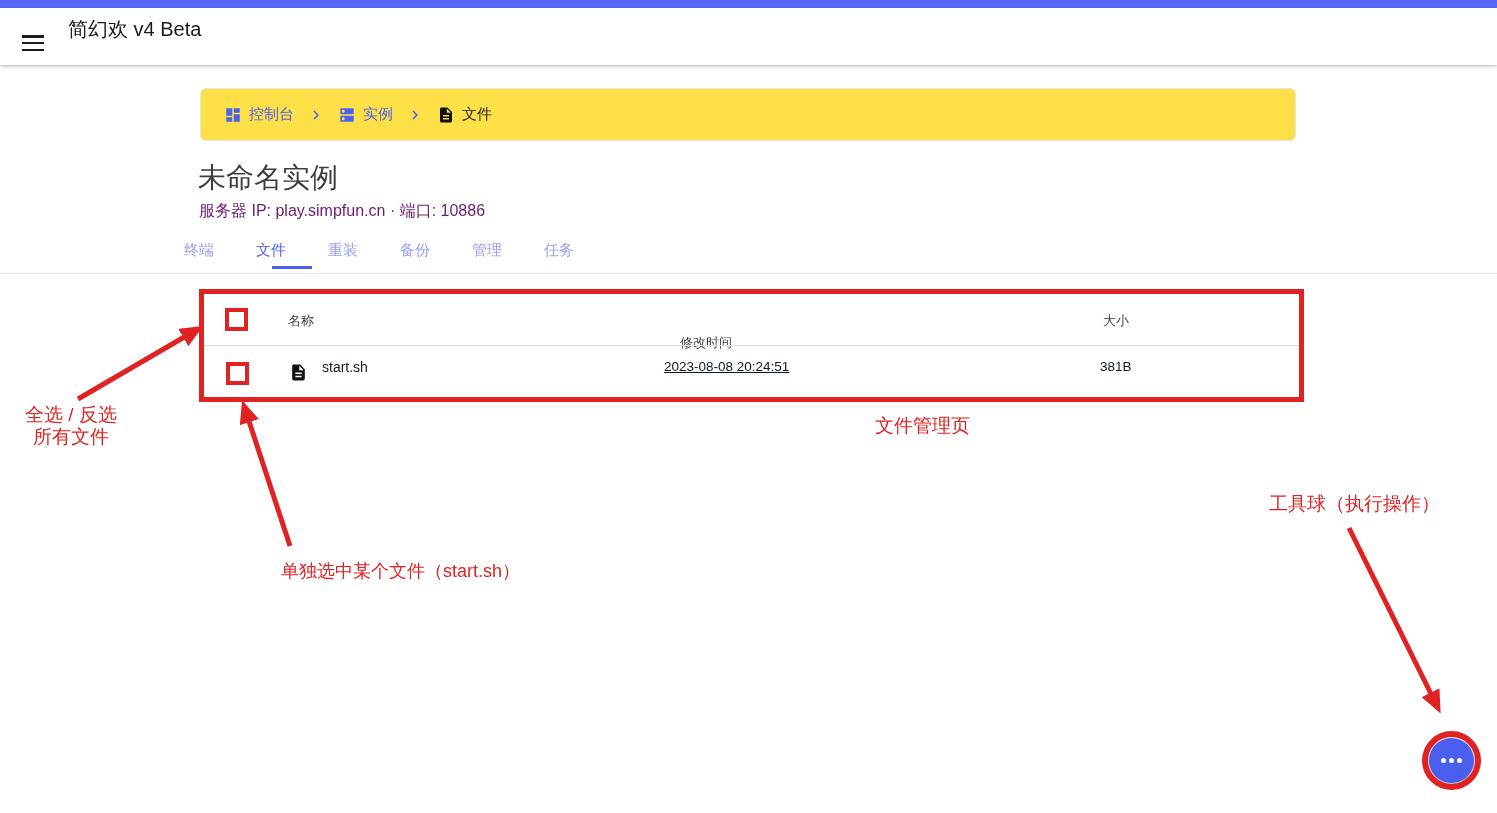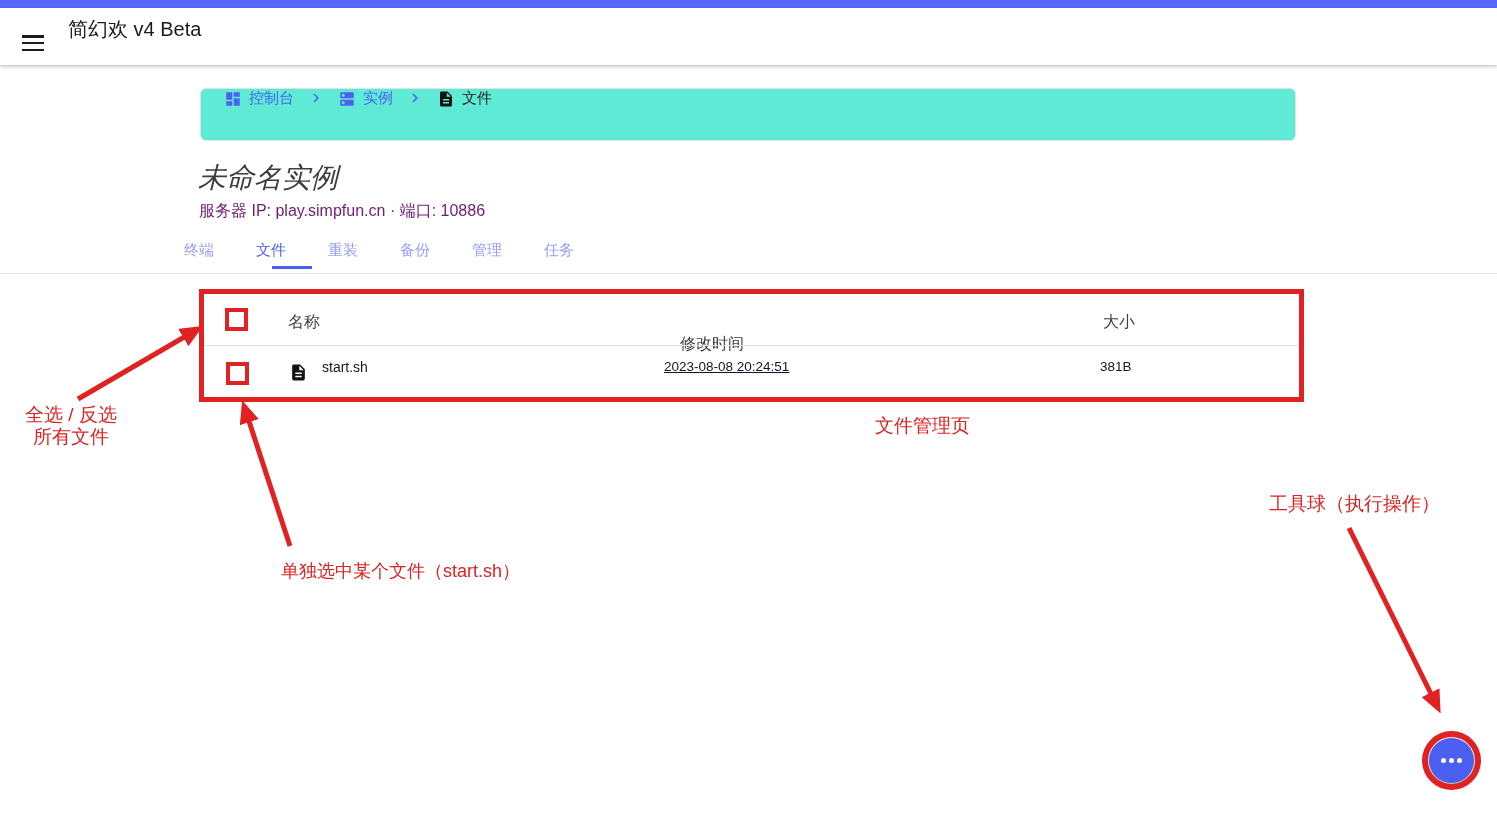--- a/index.html
+++ b/index.html
@@ -11,47 +11,47 @@
 
   
   .appbar { position:absolute; left:0; top:8px; width:1497px; height:57px; background:#fff;
             box-shadow:0 2px 4px rgba(0,0,0,0.16), 0 1px 2px rgba(0,0,0,0.10); z-index:5; }
   .hamburger { position:absolute; left:22px; top:27px; width:22px; height:16px; cursor:pointer; border:none; background:none; }
   .hamburger span { display:block; width:22px; height:2.6px; background:#1c1c1c; margin-bottom:4.2px; }
   .app-title { position:absolute; left:68px; top:8px; font-size:20px; font-weight:500; color:#1b1b1b; }
 
   
   .breadcrumb-card { position:absolute; left:200px; top:88px; width:1096px; height:53px;
-                     border:1px solid #e3e3e3; border-radius:6px; background:#5eead4;
-                     display:flex; align-items:flex-start; padding-left:23px; }
+                     border:1px solid #e3e3e3; border-radius:6px; background:#fde047;
+                     display:flex; align-items:center; padding-left:23px; }
   .crumb { display:flex; align-items:center; gap:7px; font-size:15px; color:#4e61f0; cursor:pointer; }
   .crumb.current { color:#212121; cursor:default; }
   .crumb-sep { margin:0 13px; display:flex; align-items:center; }
 
   
-  .page-title { position:absolute; left:198px; top:159px; font-size:28px; color:#3d3d3d;font-style:italic; }
+  .page-title { position:absolute; left:198px; top:159px; font-size:28px; color:#3d3d3d; }
   .page-subtitle { position:absolute; left:199px; top:201px; font-size:16px; color:#701a75; }
 
   
   .tabs { position:absolute; left:184px; top:240px; display:flex; }
   .tab { width:72px; height:30px; font-size:15px; line-height:20px;
          color:#98a0f2; cursor:pointer; }
   .tab.active { color:#4b5ef0; }
   .tab-underline { position:absolute; left:272px; top:266px; width:40px; height:3px; background:#4b5ef0; }
   .tabs-divider { position:absolute; left:0; top:273px; width:1497px; height:1px; background:#e8e8e8; }
 
   
   .file-table-box { position:absolute; left:199px; top:289px; width:1105px; height:113px;
                     border:5px solid #e02222; background:#fff; }
   .ft-inner { position:relative; width:100%; height:100%; }
   .ft-divider { position:absolute; left:0; top:51px; width:100%; height:1px; background:#e0e0e0; }
   .ft-checkbox { position:absolute; width:23px; height:23px; border:4px solid #e02222; background:#fff; cursor:pointer; }
   .cb-head { left:21px; top:14px; }
   .cb-row { left:22px; top:68px; }
-  .ft-col-header { position:absolute; top:18px; font-size:16px; color:#3e3e3e; font-weight:500; }
+  .ft-col-header { position:absolute; top:18px; font-size:13px; color:#3e3e3e; font-weight:500; }
   .col-name { left:84px; }
   .col-modified { left:476px;margin-top:22px; }
   .col-size { left:899px; }
   .ft-row { position:absolute; left:0; top:52px; width:100%; height:51px; cursor:pointer; }
   .ft-file-icon { position:absolute; left:85px; top:17px; }
   .ft-cell { position:absolute; top:13px; font-size:13.5px; color:#0f172a;text-align:right; }
   .cell-name { left:118px; font-size:14px; }
   .cell-modified { left:460px;text-decoration:underline; }
   .cell-size { left:896px; }
 

